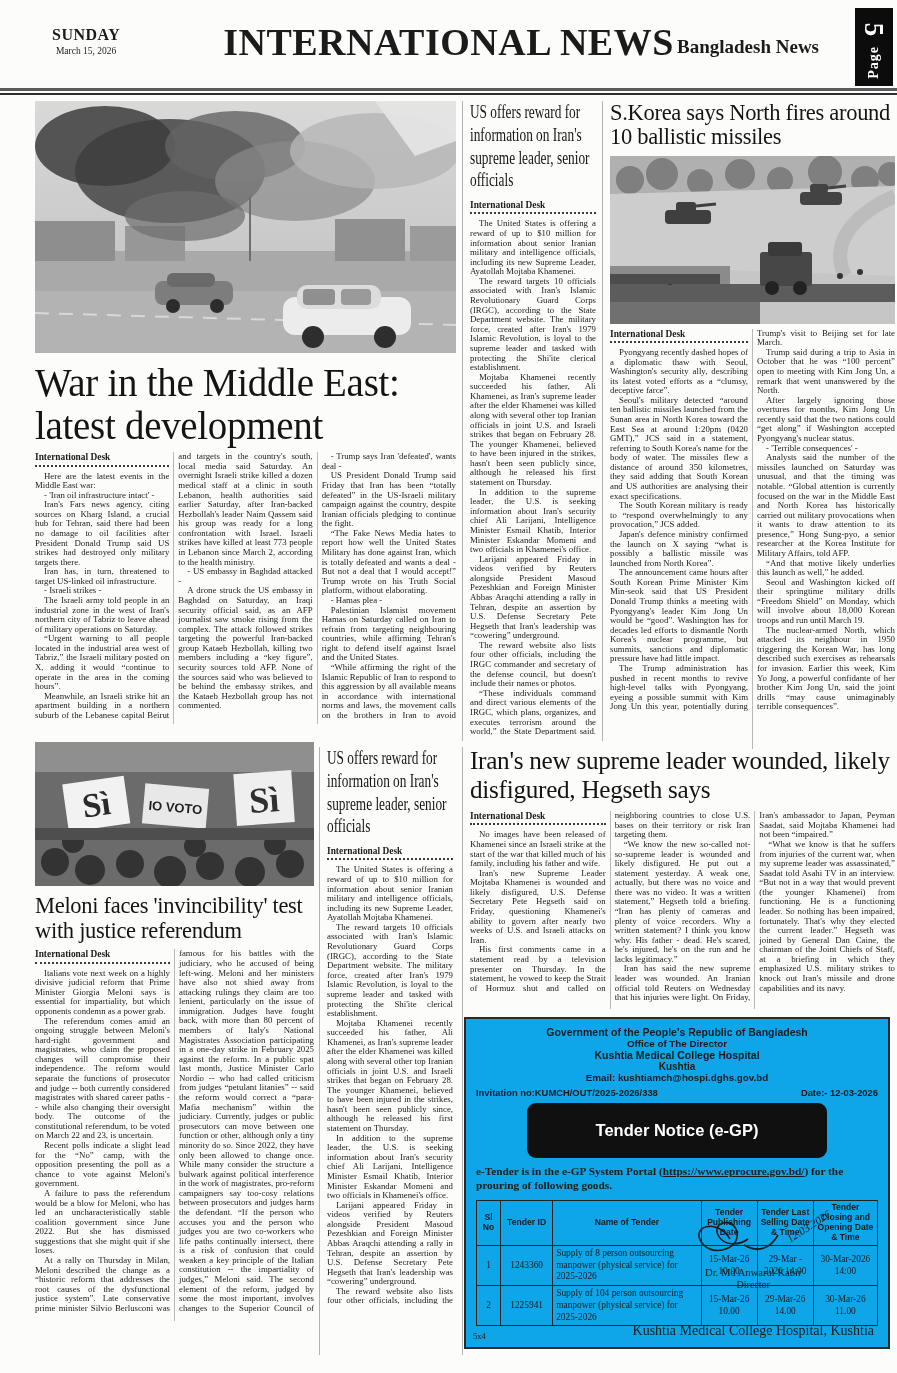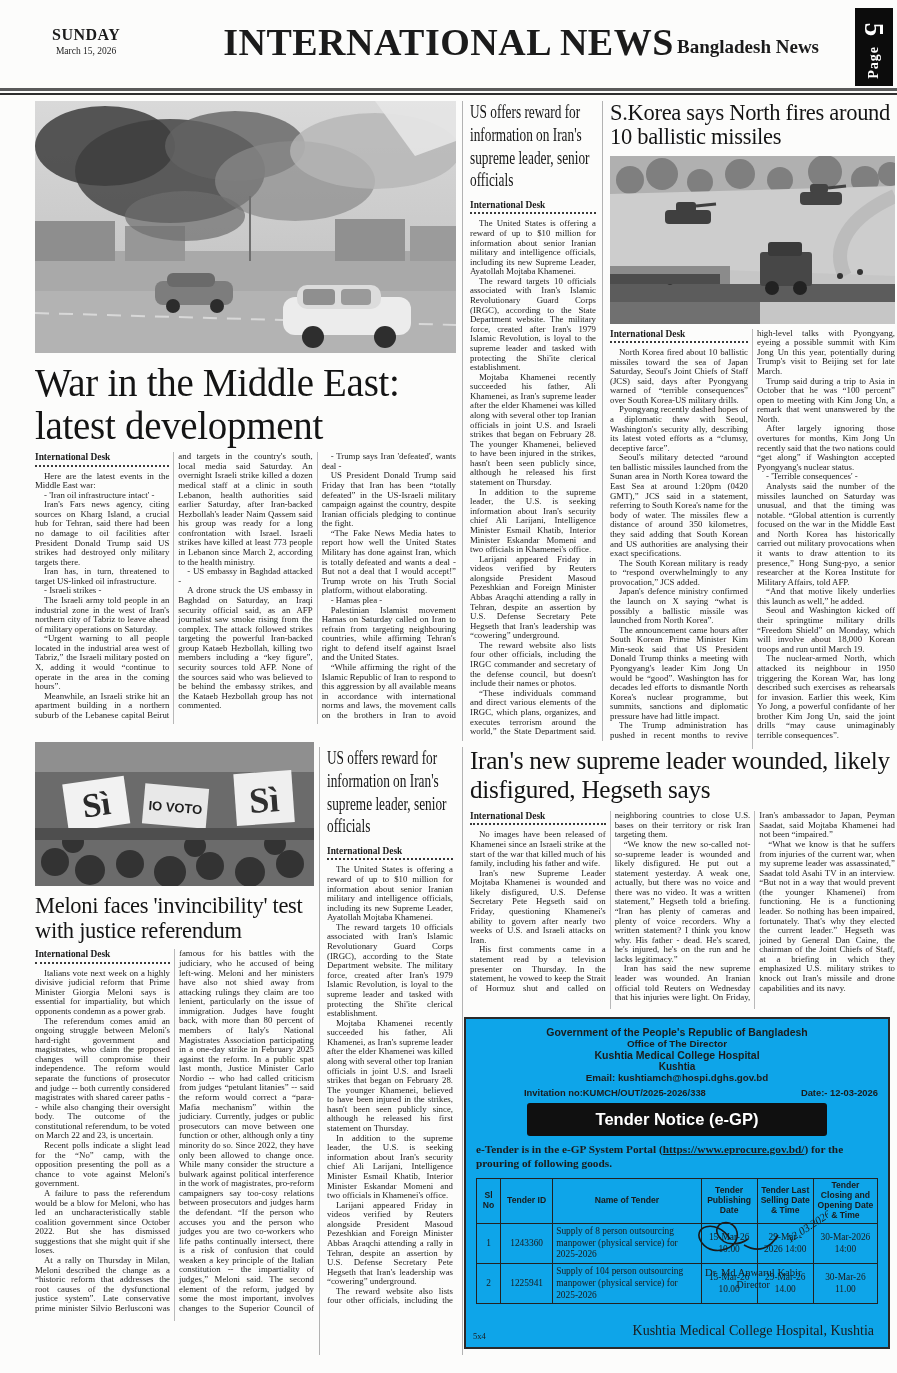--- a/index.html
+++ b/index.html
@@ -57,23 +57,23 @@
   #tender{position:relative;margin-top:8px;margin-left:-6px;width:426px;height:332px;
           border:2px solid #2a2a2a;background:#0ea5e9;box-sizing:border-box;
           font-family:"Liberation Sans",sans-serif;padding:7px 10px;}
   .t-center{text-align:center;font-weight:bold;}
   .t-gov{font-size:10.5px;}
   .t-office{font-size:9.8px;}
   .t-hosp{font-size:10.5px;}
   .t-city{font-size:10px;}
   .t-email{font-size:9.8px;}
   .t-inv-row{display:flex;justify-content:space-between;align-items:flex-end;
-             font-weight:bold;font-size:9.4px;margin-top:4px;margin-left:48px;}
+             font-weight:bold;font-size:9.4px;margin-top:4px;}
   .t-banner{width:300px;margin:5px auto 6px;background:#101010;color:#fff;text-align:center;
-            font-size:16.5px;font-weight:bold;padding:7px 0;border-radius:3px;}
+            font-size:16.5px;font-weight:bold;padding:18px 0;border-radius:9px;}
   .t-intro{font-weight:bold;font-size:11.3px;line-height:1.25;margin:2px 0 8px;font-family:Liberation Serif, serif;}
   .t-intro .url{text-decoration:underline;}
   table.t-table{width:100%;border-collapse:collapse;}
   .t-table th{border:1px solid #222;font-size:8.6px;padding:2px 1px;line-height:1.15;font-weight:bold;}
   .t-table td{border:1px solid #222;padding:2px 3px;font-family:"Liberation Serif",serif;
               font-size:9.4px;text-align:center;line-height:1.25;}
   .t-table td:nth-child(3){text-align:left;}
   .t-sign{position:absolute;right:14px;bottom:8px;text-align:center;font-family:"Liberation Serif",serif;line-height:1.25;}
   .t-sign .nm{font-size:10.6px;}
   .t-sign .dir{font-size:10px;}
@@ -219,21 +219,20 @@
         <circle cx="40" cy="122" r="3"></circle>
           <circle cx="60" cy="126" r="3"></circle>
           <circle cx="86" cy="124" r="3"></circle>
         <circle cx="230" cy="120" r="3"></circle>
           <circle cx="250" cy="116" r="3"></circle>
       </g>
       <rect x="0" y="118" width="110" height="10" fill="#4c4c4c"></rect>
     </svg>
     <div class="body cols2">
       <div class="byline">International Desk</div>
-    <p class="para">North Korea fired about 10 ballistic missiles toward the sea of Japan Saturday, Seoul's Joint Chiefs of Staff (JCS) said, days after Pyongyang warned of “terrible consequences” over South Korea-US military drills.</p>
         <p class="para">Pyongyang recently dashed hopes of a diplomatic thaw with Seoul, Washington's security ally, describing its latest voted efforts as a “clumsy, deceptive farce”.</p>
         <p class="para">Seoul's military detected “around ten ballistic missiles launched from the Sunan area in North Korea toward the East Sea at around 1:20pm (0420 GMT),” JCS said in a statement, referring to South Korea's name for the body of water. The missiles flew a distance of around 350 kilometres, they said adding that South Korean and US authorities are analysing their exact specifications.</p>
         <p class="para">The South Korean military is ready to “respond overwhelmingly to any provocation,” JCS added.</p>
         <p class="para">Japan's defence ministry confirmed the launch on X saying “what is possibly a ballistic missile was launched from North Korea”.</p>
         <p class="para">The announcement came hours after South Korean Prime Minister Kim Min-seok said that US President Donald Trump thinks a meeting with Pyongyang's leader Kim Jong Un would be “good”. Washington has for decades led efforts to dismantle North Korea's nuclear programme, but summits, sanctions and diplomatic pressure have had little impact.</p>
         <p class="para">The Trump administration has pushed in recent months to revive high-level talks with Pyongyang, eyeing a possible summit with Kim Jong Un this year, potentially during Trump's visit to Beijing set for late March.</p>
         <p class="para">Trump said during a trip to Asia in October that he was “100 percent” open to meeting with Kim Jong Un, a remark that went unanswered by the North.</p>
         <p class="para">After largely ignoring those overtures for months, Kim Jong Un recently said that the two nations could “get along” if Washington accepted Pyongyang's nuclear status.</p>
         <p class="para">- 'Terrible consequences' -</p>
         <p class="para">Analysts said the number of the missiles launched on Saturday was unusual, and that the timing was notable. “Global attention is currently focused on the war in the Middle East and North Korea has historically carried out military provocations when it wants to draw attention to its presence,” Hong Sung-pyo, a senior researcher at the Korea Institute for Military Affairs, told AFP.</p>
@@ -272,21 +271,21 @@
         <text x="229" y="70" text-anchor="middle" font-family="Liberation Serif,serif" font-weight="bold" font-size="36" fill="#303030">Sì</text>
       </g>
       <rect x="0" y="86" width="279" height="12" fill="#4e4e4e"></rect>
     </svg>
     <h2 class="hl">Meloni faces 'invincibility' test with justice referendum</h2>
     <div class="body cols2">
       <div class="byline">International Desk</div>
     <p class="para">Italians vote next week on a highly divisive judicial reform that Prime Minister Giorgia Meloni says is essential for impartiality, but which opponents condemn as a power grab.</p>
         <p class="para">The referendum comes amid an ongoing struggle between Meloni's hard-right government and magistrates, who claim the proposed changes will compromise their independence. The reform would separate the functions of prosecutor and judge -- both currently considered magistrates with shared career paths -- while also changing their oversight body. The outcome of the constitutional referendum, to be voted on March 22 and 23, is uncertain.</p>
         <p class="para">Recent polls indicate a slight lead for the “No” camp, with the opposition presenting the poll as a chance to vote against Meloni's government.</p>
-        <p class="para">A failure to pass the referendum would be a blow for Meloni, who has led an uncharacteristically stable coalition government since October 2022. But she has dismissed suggestions that she might quit if she loses.</p>
+        <p class="para">A failure to pass the referendum would be a blow for Meloni, who has led an uncharacteristically stable coalition government since June 2022. But she has dismissed suggestions that she might quit if she loses.</p>
         <p class="para">At a rally on Thursday in Milan, Meloni described the change as a “historic reform that addresses the root causes of the dysfunctional justice system”. Late conservative prime minister Silvio Berlusconi was famous for his battles with the judiciary, who he accused of being left-wing. Meloni and her ministers have also not shied away from attacking rulings they claim are too lenient, particularly on the issue of immigration. Judges have fought back, with more than 80 percent of members of Italy's National Magistrates Association participating in a one-day strike in February 2025 against the reform. In a public spat last month, Justice Minister Carlo Nordio -- who had called criticism from judges “petulant litanies” -- said the reform would correct a “para-Mafia mechanism” within the judiciary. Currently, judges or public prosecutors can move between one function or other, although only a tiny minority do so. Since 2022, they have only been allowed to change once. While many consider the structure a bulwark against political interference in the work of magistrates, pro-reform campaigners say too-cosy relations between prosecutors and judges harm the defendant. “If the person who accuses you and the person who judges you are two co-workers who life paths continually intersect, there is a risk of confusion that could weaken a key principle of the Italian constitution -- the impartiality of judges,” Meloni said. The second element of the reform, judged by some the most important, involves changes to the Superior Council of the Judiciary (CSM), an oversight and disciplinary body whose members are elected by their peers and parliament.</p>
       </div>
   </section>
 
   <section class="region" id="us2">
     <h2 class="hl">US offers reward for information on Iran's supreme leader, senior officials</h2>
     <div class="body">
       <div class="byline">International Desk</div>
     <p class="para">The United States is offering a reward of up to $10 million for information about senior Iranian military and intelligence officials, including its new Supreme Leader, Ayatollah Mojtaba Khamenei.</p>
         <p class="para">The reward targets 10 officials associated with Iran's Islamic Revolutionary Guard Corps (IRGC), according to the State Department website. The military force, created after Iran's 1979 Islamic Revolution, is loyal to the supreme leader and tasked with protecting the Shi'ite clerical establishment.</p>

